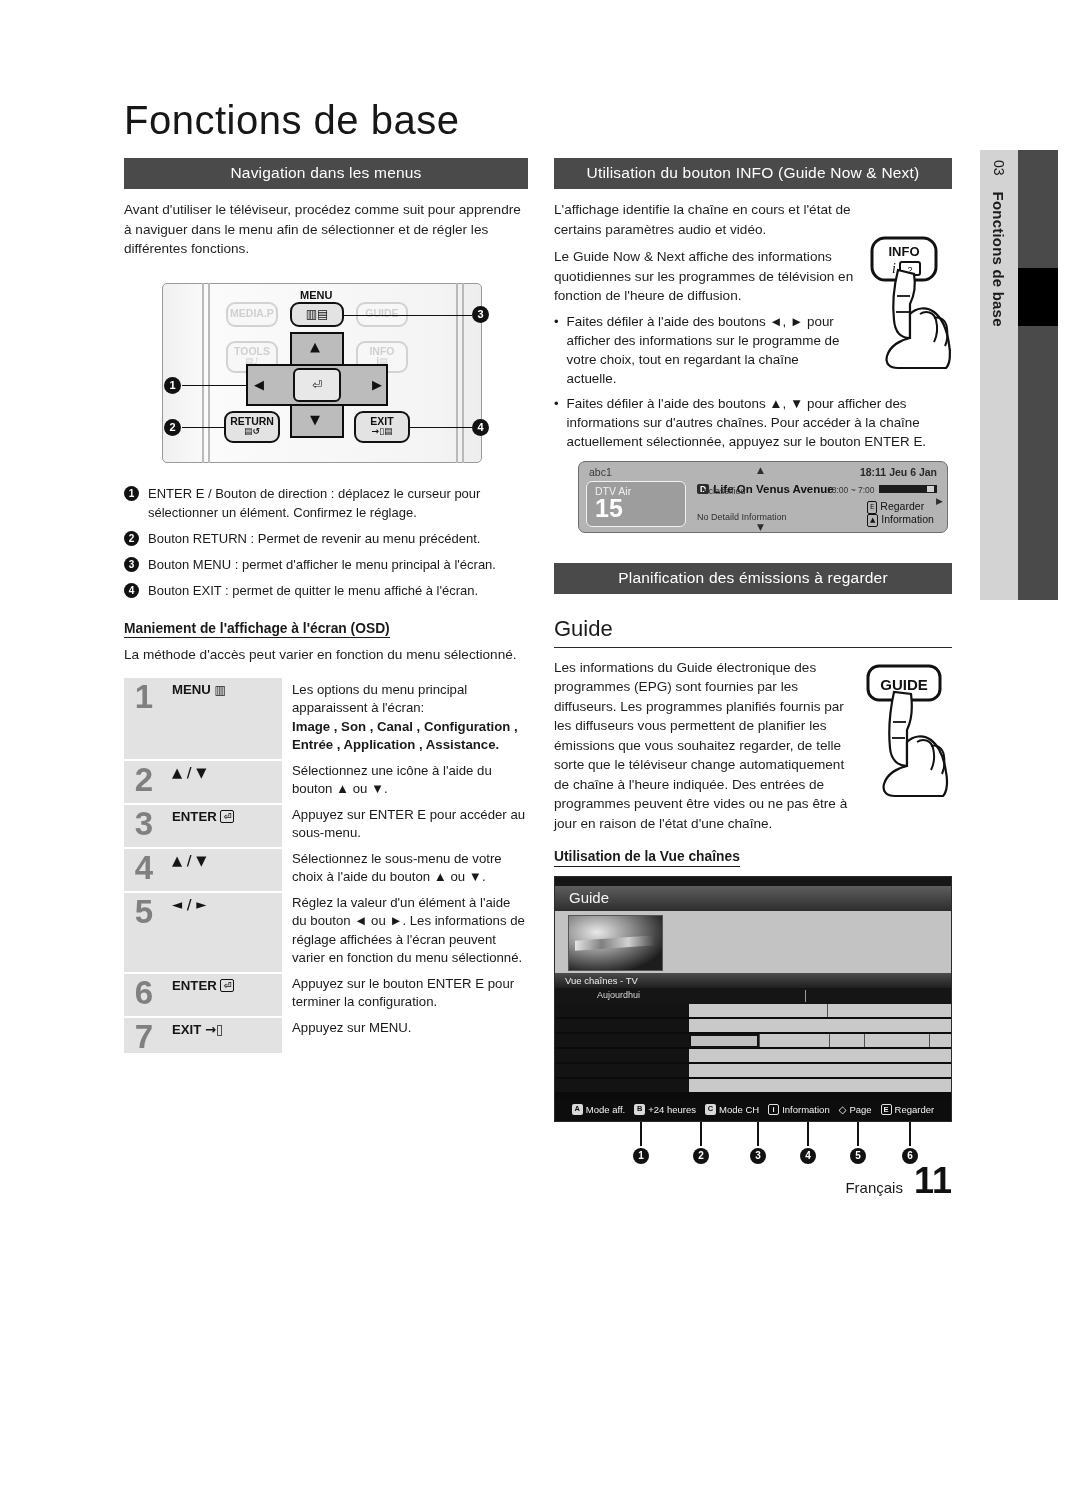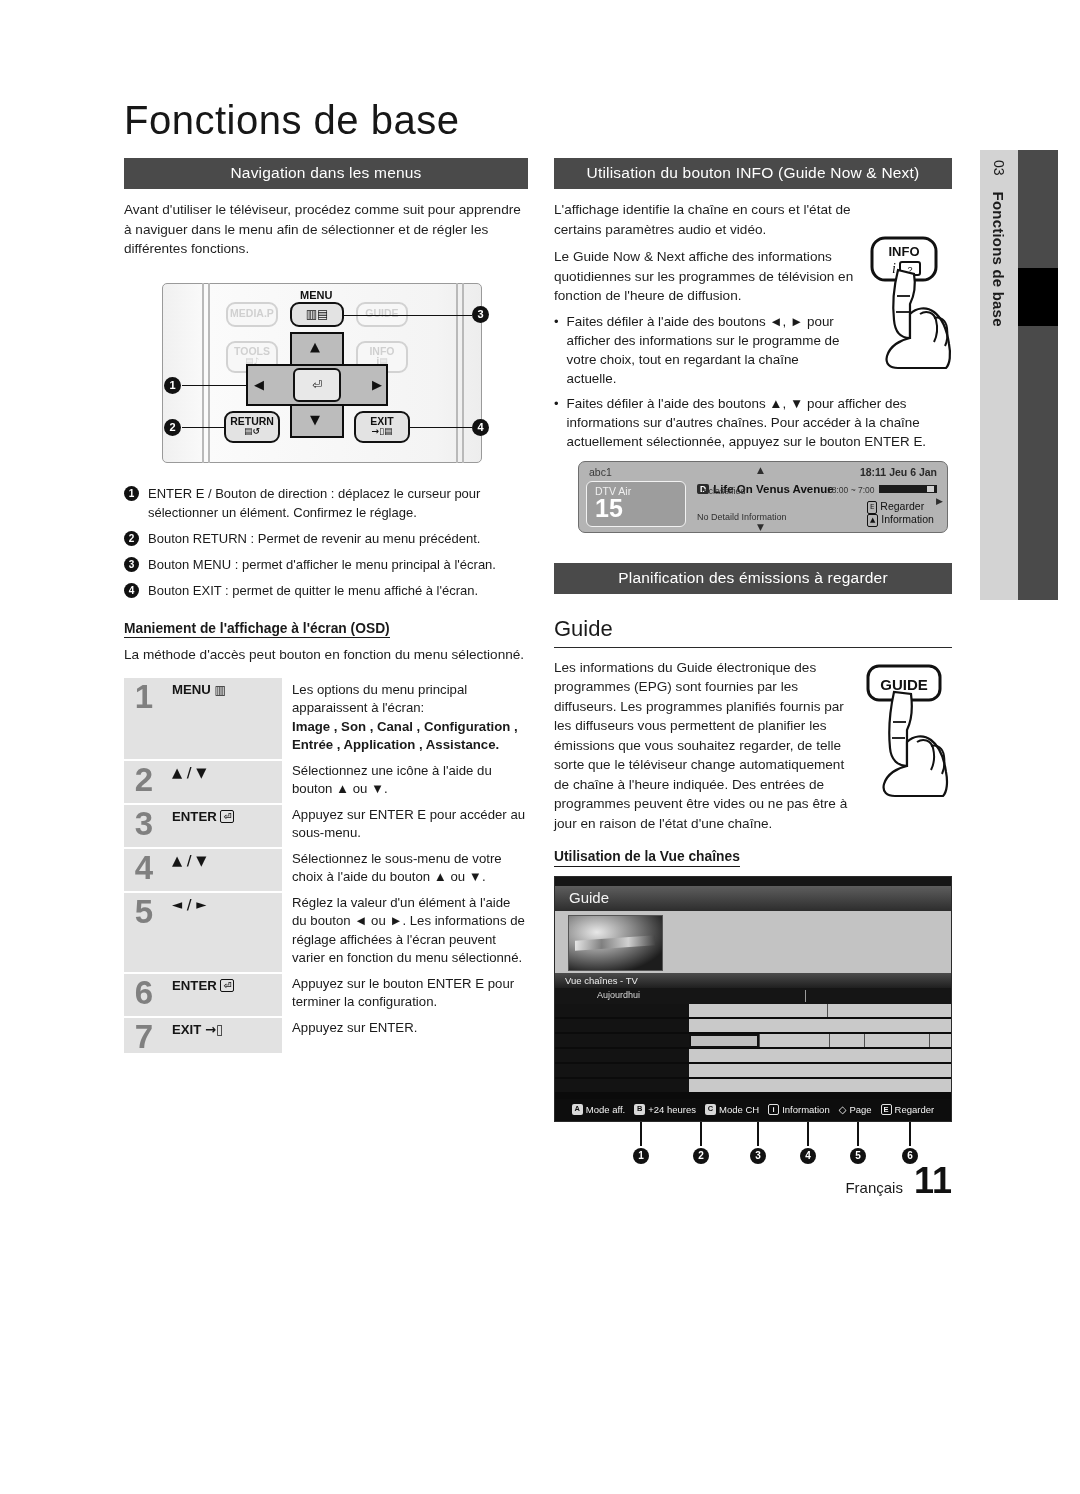--- a/index.html
+++ b/index.html
@@ -322,21 +322,21 @@
         <div class="num">3</div>
         <div class="txt">Bouton MENU : permet d'afficher le menu principal à l'écran.</div>
       </div>
       <div class="row">
         <div class="num">4</div>
         <div class="txt">Bouton EXIT : permet de quitter le menu affiché à l'écran.</div>
       </div>
     </div>
 
     <div class="sub-head">Maniement de l'affichage à l'écran (OSD)</div>
-    <div class="para" style="margin-top:7px;">La méthode d'accès peut bouton en fonction du menu sélectionné.</div>
+    <div class="para" style="margin-top:7px;">La méthode d'accès peut varier en fonction du menu sélectionné.</div>
 
     
     <div class="osd-table">
 
       <div class="osd-row" style="min-height:70px;">
         <div class="c-num">1</div>
         <div class="c-key">
           <span>MENU</span>
           <span class="gl" style="font-size:12px;"> ▥</span>
         </div>
@@ -381,21 +381,21 @@
         </div>
         <div class="c-desc">Appuyez sur le bouton ENTER E pour terminer la configuration.</div>
       </div>
 
       <div class="osd-row" style="min-height:36px;">
         <div class="c-num">7</div>
         <div class="c-key">
           <span>EXIT</span>
           <span class="gl"> →▯</span>
         </div>
-        <div class="c-desc">Appuyez sur ENTER.</div>
+        <div class="c-desc">Appuyez sur MENU.</div>
       </div>
 
     </div>
   </div>
 
   <div class="col-right">
 
     <div class="sec-bar">Utilisation du bouton INFO (Guide Now &amp; Next)</div>
 
     <div style="position:relative;">

